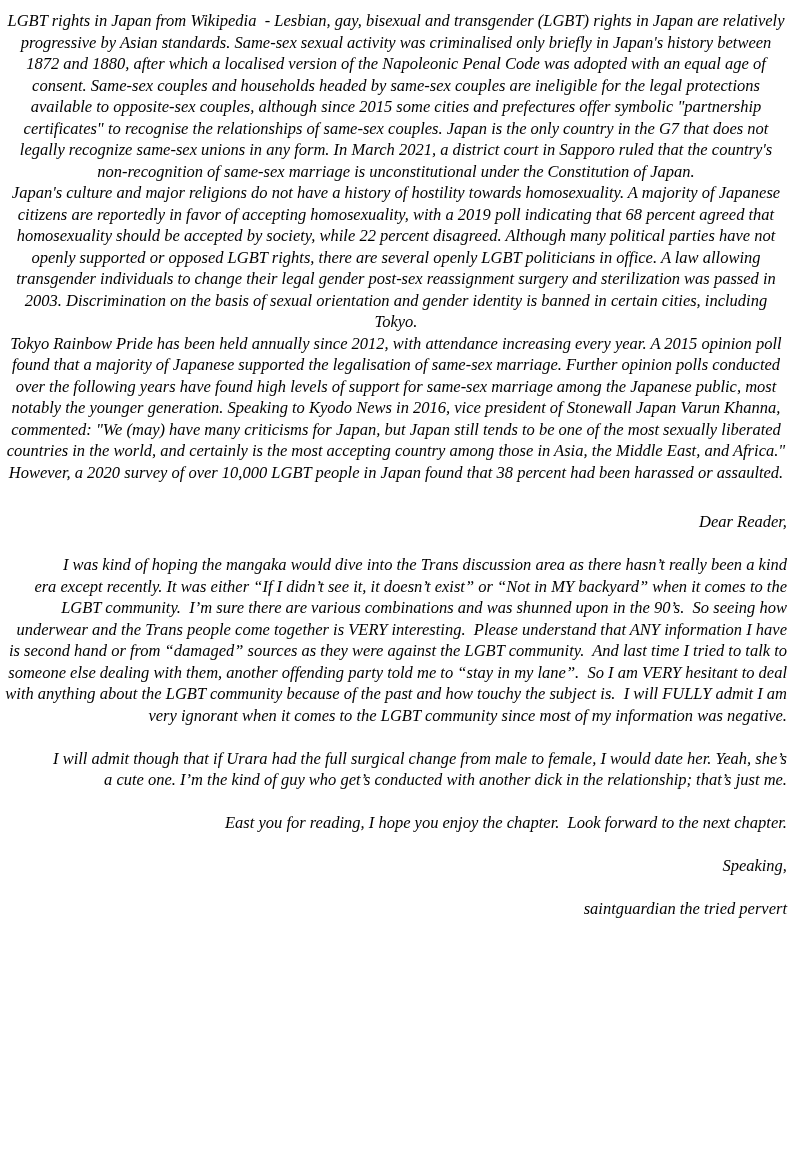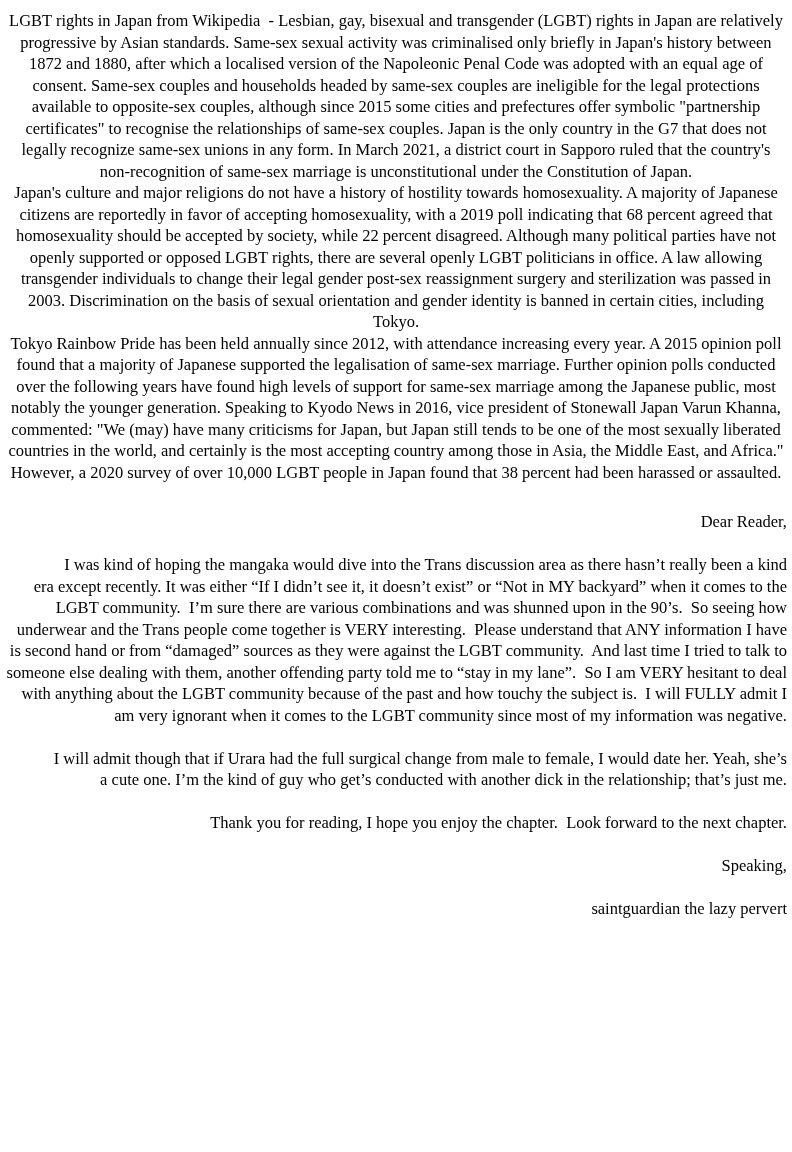--- a/index.html
+++ b/index.html
@@ -18,20 +18,21 @@
     }
     .page {
       box-sizing: border-box;
       width: 792px;
       height: 1152px;
       padding: 10px 5px 0 5px;
     }
     .page p {
       margin: 0;
       white-space: pre-wrap;
+      font-style: italic;
     }
     .wiki p {
       text-align: center;
     }
     .letter p {
       text-align: right;
       margin-top: 21.5px;
     }
     .letter .salutation {
       margin-top: 28px;
@@ -48,18 +49,18 @@
   <section class="wiki">
     <p>LGBT rights in Japan from Wikipedia  - Lesbian, gay, bisexual and transgender (LGBT) rights in Japan are relatively progressive by Asian standards. Same-sex sexual activity was criminalised only briefly in Japan's history between 1872 and 1880, after which a localised version of the Napoleonic Penal Code was adopted with an equal age of consent. Same-sex couples and households headed by same-sex couples are ineligible for the legal protections available to opposite-sex couples, although since 2015 some cities and prefectures offer symbolic "partnership certificates" to recognise the relationships of same-sex couples. Japan is the only country in the G7 that does not legally recognize same-sex unions in any form. In March 2021, a district court in Sapporo ruled that the country's non-recognition of same-sex marriage is unconstitutional under the Constitution of Japan.</p>
     <p>Japan's culture and major religions do not have a history of hostility towards homosexuality. A majority of Japanese citizens are reportedly in favor of accepting homosexuality, with a 2019 poll indicating that 68 percent agreed that homosexuality should be accepted by society, while 22 percent disagreed. Although many political parties have not openly supported or opposed LGBT rights, there are several openly LGBT politicians in office. A law allowing transgender individuals to change their legal gender post-sex reassignment surgery and sterilization was passed in 2003. Discrimination on the basis of sexual orientation and gender identity is banned in certain cities, including Tokyo.</p>
     <p>Tokyo Rainbow Pride has been held annually since 2012, with attendance increasing every year. A 2015 opinion poll found that a majority of Japanese supported the legalisation of same-sex marriage. Further opinion polls conducted over the following years have found high levels of support for same-sex marriage among the Japanese public, most notably the younger generation. Speaking to Kyodo News in 2016, vice president of Stonewall Japan Varun Khanna, commented: "We (may) have many criticisms for Japan, but Japan still tends to be one of the most sexually liberated countries in the world, and certainly is the most accepting country among those in Asia, the Middle East, and Africa." However, a 2020 survey of over 10,000 LGBT people in Japan found that 38 percent had been harassed or assaulted.</p>
   </section>
 
   <section class="letter">
     <p class="salutation">Dear Reader,</p>
     <p class="indent">I was kind of hoping the mangaka would dive into the Trans discussion area as there hasn’t really been a kind era except recently. It was either “If I didn’t see it, it doesn’t exist” or “Not in MY backyard” when it comes to the LGBT community.  I’m sure there are various combinations and was shunned upon in the 90’s.  So seeing how underwear and the Trans people come together is VERY interesting.  Please understand that ANY information I have is second hand or from “damaged” sources as they were against the LGBT community.  And last time I tried to talk to someone else dealing with them, another offending party told me to “stay in my lane”.  So I am VERY hesitant to deal with anything about the LGBT community because of the past and how touchy the subject is.  I will FULLY admit I am very ignorant when it comes to the LGBT community since most of my information was negative.</p>
     <p class="indent">I will admit though that if Urara had the full surgical change from male to female, I would date her. Yeah, she’s a cute one. I’m the kind of guy who get’s conducted with another dick in the relationship; that’s just me.</p>
-    <p>Thank you for reading, I hope you enjoy the chapter.  Look forward to the next chapter.</p>
+    <p>East you for reading, I hope you enjoy the chapter.  Look forward to the next chapter.</p>
     <p>Speaking,</p>
-    <p>saintguardian the lazy pervert</p>
+    <p>saintguardian the tried pervert</p>
   </section>
 
 </div>
 
 </body></html>

